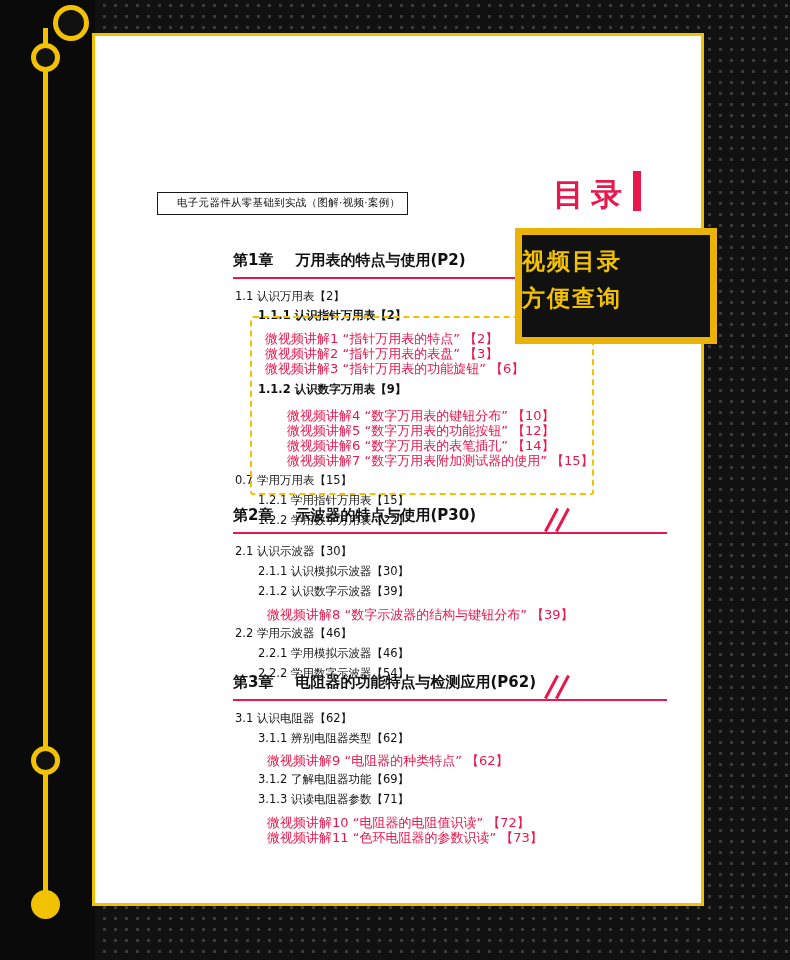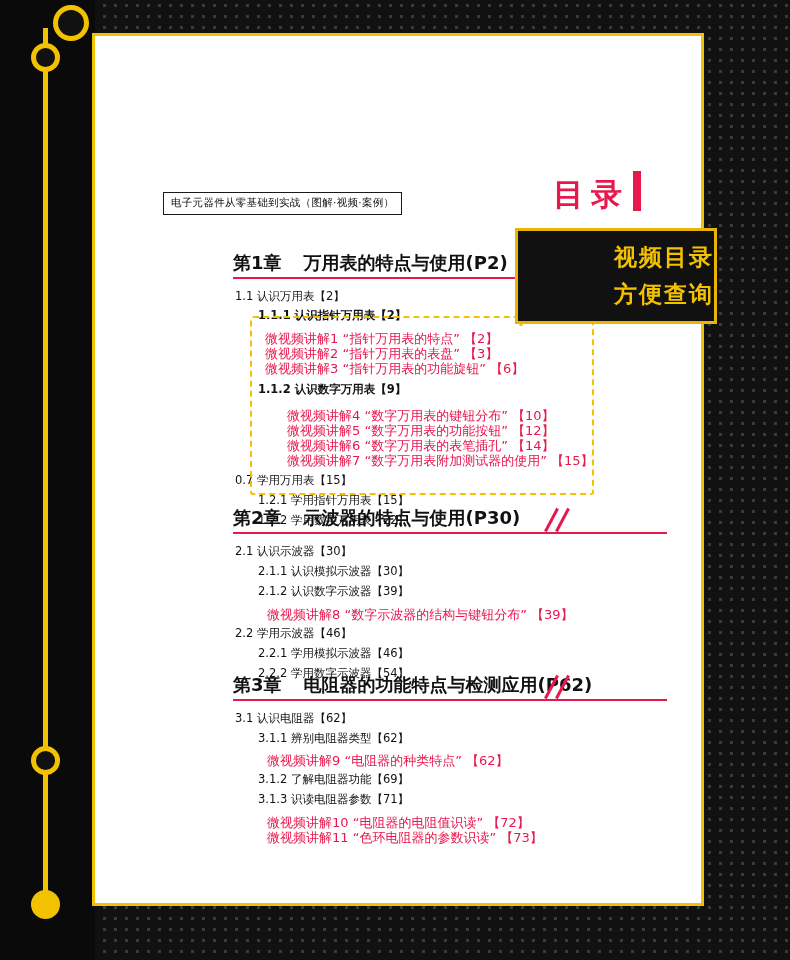--- a/index.html
+++ b/index.html
@@ -57,23 +57,23 @@
     box-sizing: border-box;
   }
   .page-inner {
     position: absolute;
     left: 0; top: 0; right: 0; bottom: 0;
   }
 
   
   .book-title {
     position: absolute;
-    left: 68px; top: 156px;
+    left: 62px; top: 156px;
     border: 1.2px solid #1a1a1a;
-    padding: 3px 7px 4px 7px;
+    padding: 3px 7px 4px 19px;
     font-size: 10.5px;
     color: #111;
     letter-spacing: 0.3px;
     font-family: "DejaVu Sans", sans-serif;
   }
   .toc-title {
     position: absolute;
     right: 72px; top: 138px;
     font-size: 31px;
     font-weight: bold;
@@ -85,25 +85,25 @@
     position: absolute;
     right: 60px; top: 135px;
     width: 8px; height: 40px;
     background: #e8174c;
   }
 
   
   .callout {
     position: absolute;
     left: 420px; top: 192px;
-    width: 202px; height: 96px;
+    width: 202px; height: 116px;
     background: #111111;
-    border: 3px solid #eab308;
+    border: 7px solid #eab308;
     box-sizing: border-box;
-    text-align: right;
+    text-align: left;
     z-index: 6;
   }
   .callout .line {
     color: #f2c200;
     font-size: 23px;
     font-weight: bold;
     letter-spacing: 2px;
     font-family: "DejaVu Sans", sans-serif;
     line-height: 1.05;
   }
@@ -122,21 +122,21 @@
     border: 2.5px dashed #f2c200;
     border-radius: 3px;
     z-index: 2;
     background: rgba(255,255,255,0.0);
   }
   .chapter {
     position: absolute;
     font-family: "DejaVu Sans", sans-serif;
   }
   .chapter-head {
-    font-size: 18px;
+    font-size: 15px;
     font-weight: bold;
     color: #111;
     white-space: nowrap;
   }
   .chapter-head .ch-no { margin-right: 22px; }
   .chapter-rule {
     position: absolute;
     height: 2px;
     background: #e8174c;
   }

